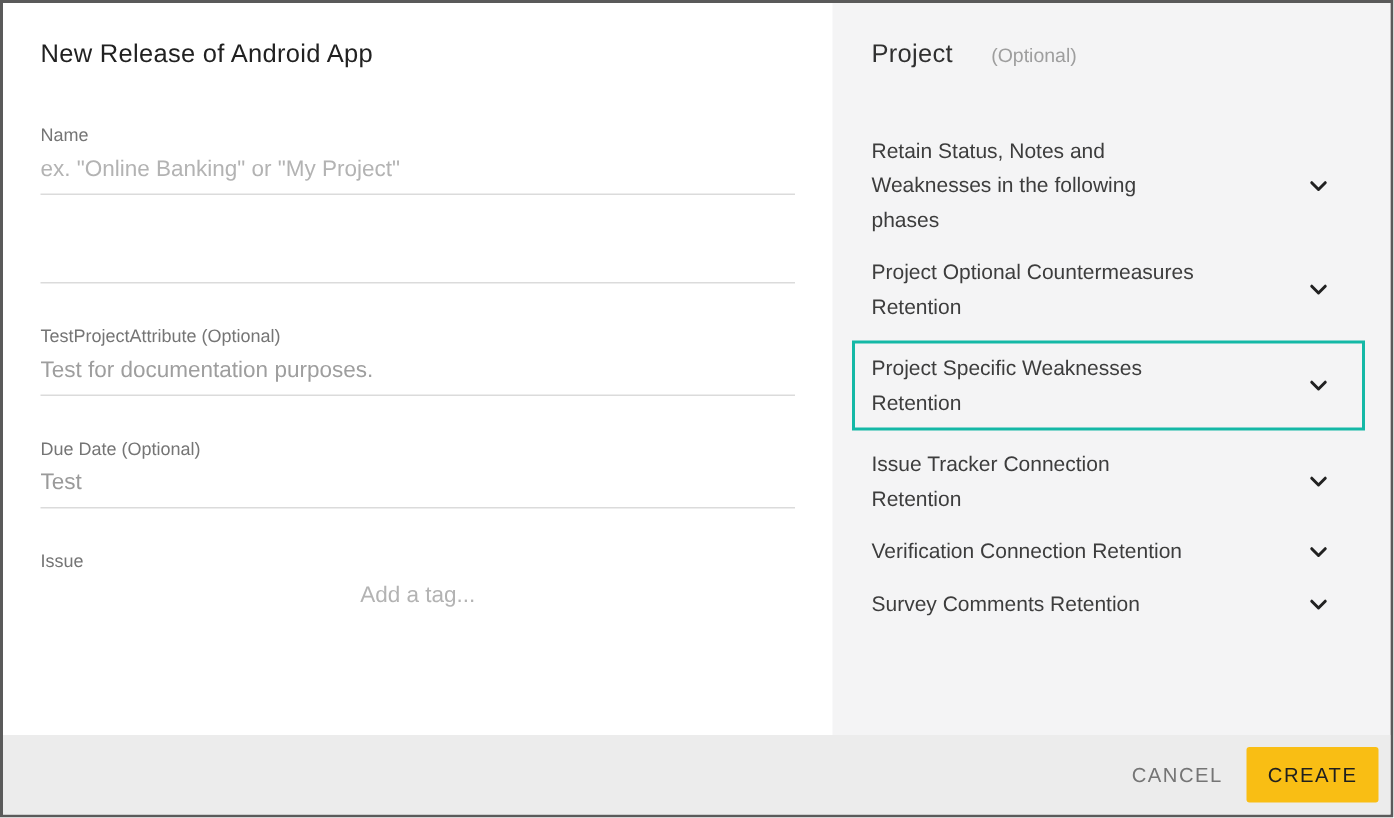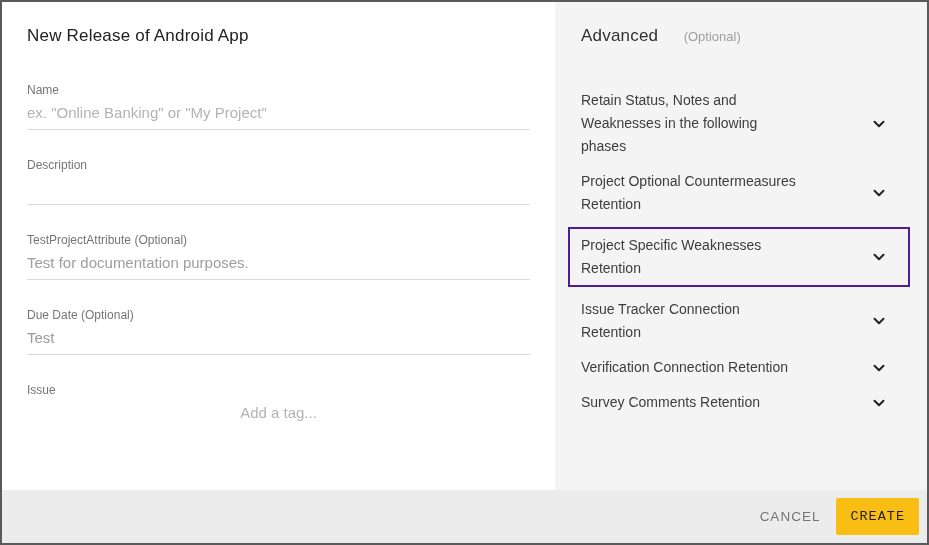--- a/index.html
+++ b/index.html
@@ -61,40 +61,40 @@
     display: flex; align-items: center; justify-content: space-between;
     padding: 6px 0; cursor: pointer;
   }
   .accordion-label {
     font-size: 14px; font-weight: 500; color: #3d3d3d;
     line-height: 23px; white-space: pre-line;
     max-width: 260px;
   }
   .chevron { flex: none; margin-right: 14px; display: flex; align-items: center; }
   .accordion-item.highlighted {
-    border: 2px solid #4c1d95;
+    border: 2px solid #14b8a6;
     margin: 5px -9px 5px -13px;
     padding: 5px 7px 5px 11px;
   }
 
   
   .footer {
     flex: none; height: 53px;
     background: #ececec;
     display: flex; align-items: center; justify-content: flex-end;
   }
   .btn-cancel {
     background: transparent; border: none; cursor: pointer;
     font-family: "Liberation Sans", "DejaVu Sans", sans-serif;
     font-size: 13.5px; font-weight: 500; color: #757575;
     letter-spacing: 1px; padding: 10px 12px; margin-right: 4px;
   }
   .btn-create {
     border: none; cursor: pointer;
-    font-family: Liberation Mono, monospace;
+    font-family: Liberation Sans, sans-serif;
     font-size: 13.5px; font-weight: 500; color: #1f1f1f;
     letter-spacing: 1px;
     background: #f9be14;
     padding: 11px 14px; margin-right: 8px;
     border-radius: 2px;
   }
 </style>
 </head>
 <body>
 
@@ -103,21 +103,20 @@
 
     <div class="left-panel">
       <div class="dialog-title">New Release of Android App</div>
 
       <div class="field first">
         <label class="field-label">Name</label>
         <input class="field-input" type="text" placeholder="ex. &quot;Online Banking&quot; or &quot;My Project&quot;" style="">
       </div>
 
       <div class="field">
-        <label class="field-label">Description</label>
         <input class="field-input" type="text" value="" style="">
       </div>
 
       <div class="field">
         <label class="field-label">TestProjectAttribute (Optional)</label>
         <input class="field-input lighter" type="text" value="Test for documentation purposes." style="">
       </div>
 
       <div class="field">
         <label class="field-label">Due Date (Optional)</label>
@@ -125,21 +124,21 @@
       </div>
 
       <div class="field">
         <label class="field-label">Issue</label>
         <input class="field-input no-line" type="text" placeholder="Add a tag..." style="">
       </div>
     </div>
 
     <div class="right-panel">
       <div class="advanced-header">
-        <span class="advanced-title">Advanced</span>
+        <span class="advanced-title">Project</span>
         <span class="advanced-subtitle">(Optional)</span>
       </div>
 
       <div class="accordion-item">
         <span class="accordion-label">Retain Status, Notes and
 Weaknesses in the following
 phases</span>
         <span class="chevron">
           <svg width="16" height="16" viewBox="0 0 16 16">
               <path d="M3.5 5.8 L8 10.3 L12.5 5.8" fill="none" stroke="#212121" stroke-width="2" stroke-linecap="round" stroke-linejoin="round"></path>

